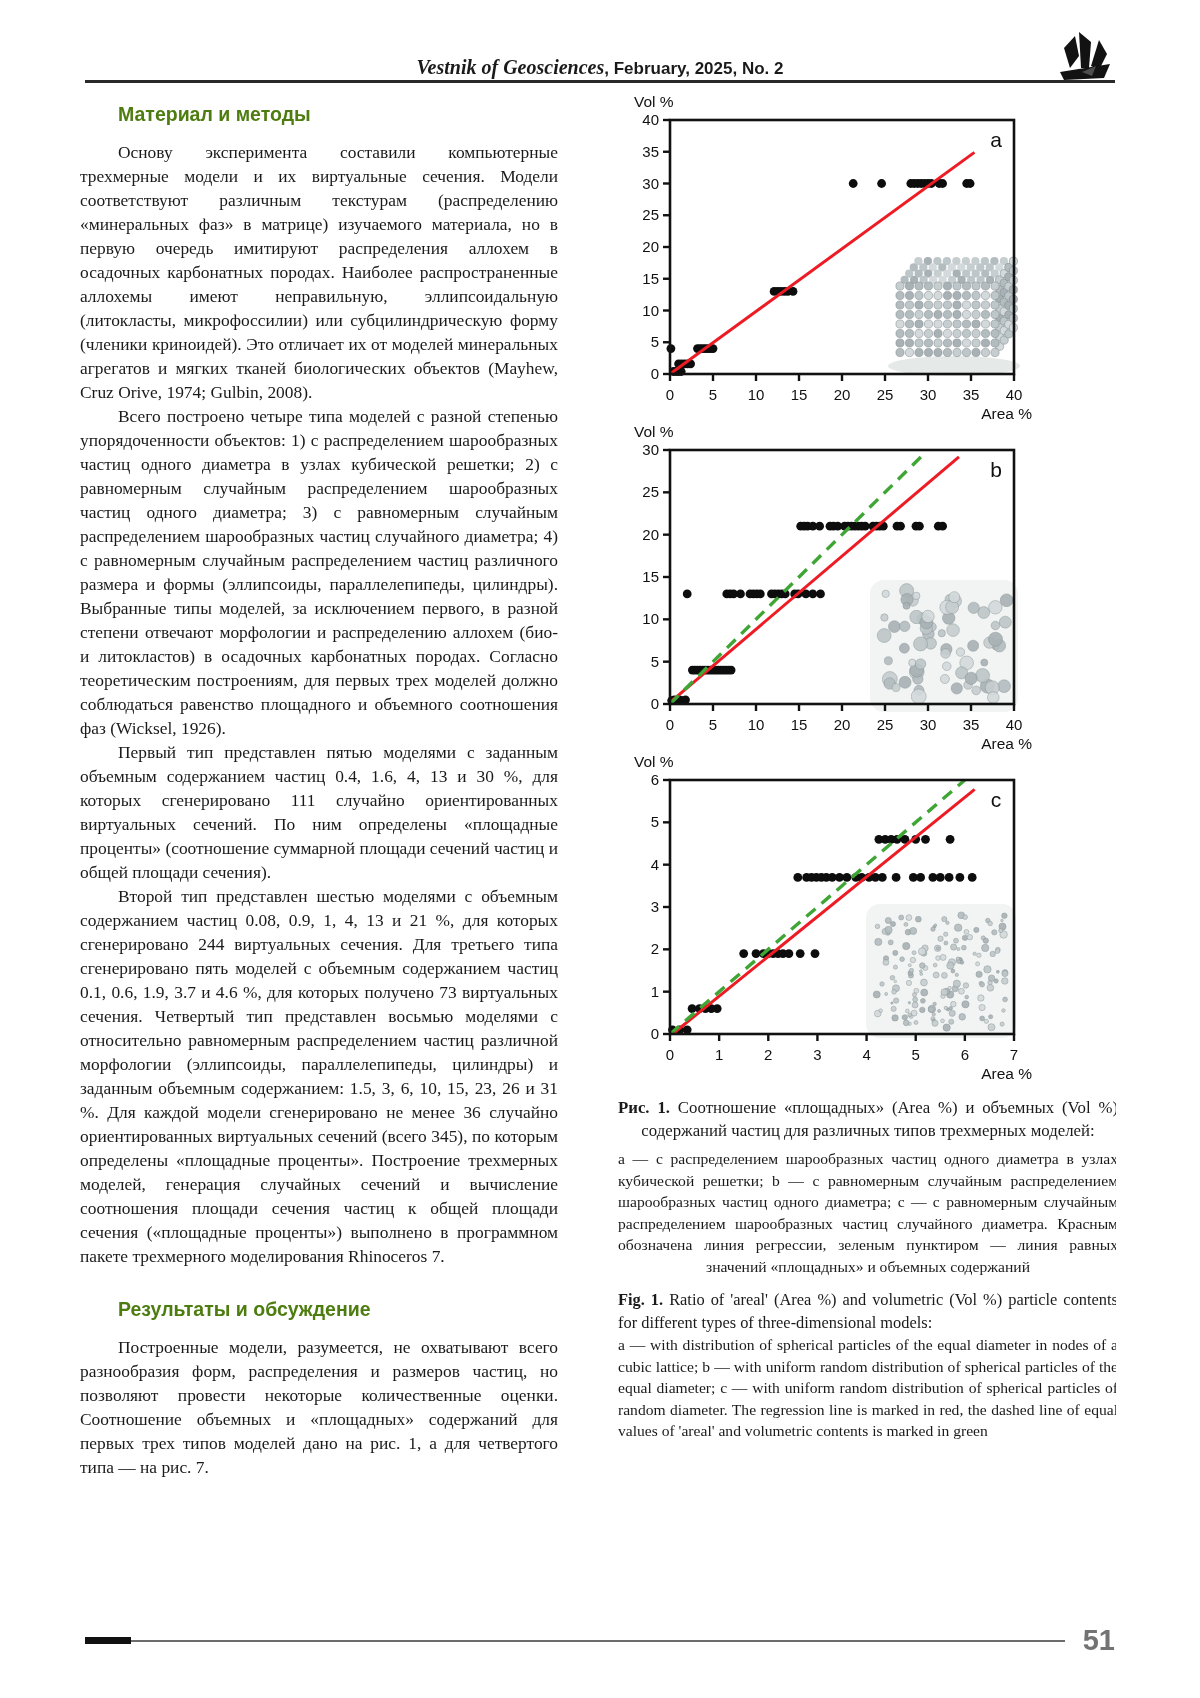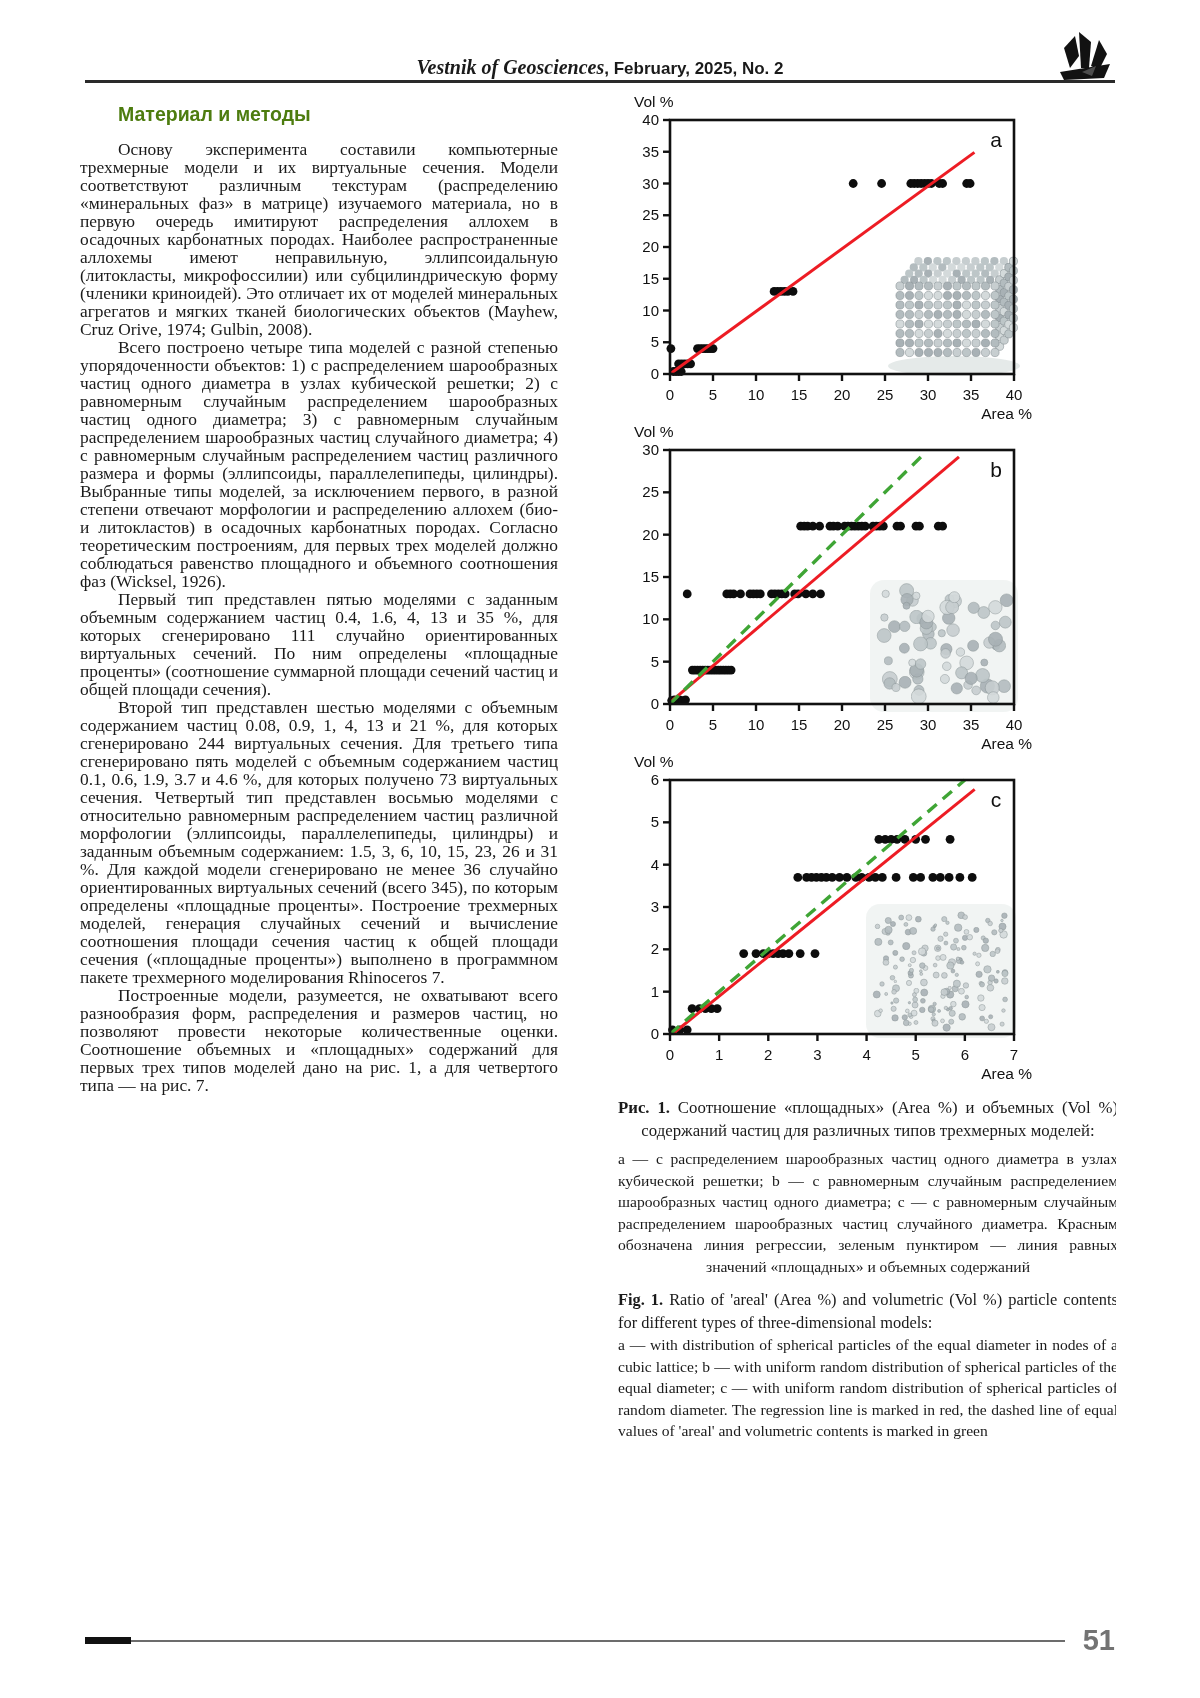--- a/index.html
+++ b/index.html
@@ -10,21 +10,21 @@
   .hdr-journal{font-family:"Liberation Serif", serif;font-style:italic;font-weight:bold;font-size:20px;}
   .hdr-issue{font-family:"Liberation Sans", sans-serif;font-weight:bold;font-size:17px;}
   .hdr-rule{position:absolute;top:80px;left:85px;width:1030px;height:3px;background:#2a2a2a;}
   .hdr-logo{position:absolute;top:28px;left:1052px;width:62px;height:52px;}
   
   .col-left{position:absolute;left:80px;top:103px;width:478px;}
   .col-right{position:absolute;left:618px;top:92px;width:500px;}
   h2.sec{font-family:"Liberation Sans", sans-serif;font-weight:bold;font-size:19.5px;
          margin:0 0 14px 38px;color:#4d7c0f;}
   h2.sec2{margin-top:30px;}
-  .col-left p{margin:0;font-size:17.4px;line-height:18px;text-align:justify;
+  .col-left p{margin:0;font-size:17.4px;line-height:24px;text-align:justify;
               text-indent:38px;hyphens:auto;-webkit-hyphens:auto;}
   
   .chart{width:500px;height:328px;margin:0 0 2px 0;}
   
   .cap-ru-title{margin-top:16px;font-size:16.8px;line-height:23px;text-align:justify;text-align-last:center;}
   .cap-ru-desc{margin-top:6px;font-size:15.6px;line-height:21.5px;text-align:justify;text-align-last:center;}
   .cap-en-title{margin-top:12px;font-size:16.4px;line-height:22.5px;text-align:justify;}
   .cap-en-desc{font-size:15.6px;line-height:21.5px;text-align:justify;}
   .cap-lead{font-weight:bold;margin-top:24px;}
   
@@ -50,22 +50,23 @@
       <path d="M8 44 L58 36 L52 50 L12 52 Z"></path>
       <path d="M30 44 L44 38 L40 48 Z" fill="#fff" opacity="0.25"></path>
     </g>
   </svg>
   <div class="hdr-rule"></div>
 
   <div class="col-left">
     <h2 class="sec">Материал и методы</h2>
     <p>Основу эксперимента составили компьютерные трехмерные модели и их виртуальные сечения. Модели соответствуют различным текстурам (распределению «минеральных фаз» в матрице) изучаемого материала, но в первую очередь имитируют распределения аллохем в осадочных карбонатных породах. Наиболее распространенные аллохемы имеют неправильную, эллипсоидальную (литокласты, микрофоссилии) или субцилиндрическую форму (членики криноидей). Это отличает их от моделей минеральных агрегатов и мягких тканей биологических объектов (Mayhew, Cruz Orive, 1974; Gulbin, 2008).</p>
     <p>Всего построено четыре типа моделей с разной степенью упорядоченности объектов: 1) с распределением шарообразных частиц одного диаметра в узлах кубической решетки; 2) с равномерным случайным распределением шарообразных частиц одного диаметра; 3) с равномерным случайным распределением шарообразных частиц случайного диаметра; 4) с равномерным случайным распределением частиц различного размера и формы (эллипсоиды, параллелепипеды, цилиндры). Выбранные типы моделей, за исключением первого, в разной степени отвечают морфологии и распределению аллохем (био- и литокластов) в осадочных карбонатных породах. Согласно теоретическим построениям, для первых трех моделей должно соблюдаться равенство площадного и объемного соотношения фаз (Wicksel, 1926).</p>
-    <p>Первый тип представлен пятью моделями с заданным объемным содержанием частиц 0.4, 1.6, 4, 13 и 35 %, для которых сгенерировано 111 случайно ориентированных виртуальных сечений. По ним определены «площадные проценты» (соотношение суммарной площади сечений частиц и общей площади сечения).</p>
+    <p>Первый тип представлен пятью моделями с заданным объемным содержанием частиц 0.4, 1.6, 4, 13 и 30 %, для которых сгенерировано 111 случайно ориентированных виртуальных сечений. По ним определены «площадные проценты» (соотношение суммарной площади сечений частиц и общей площади сечения).</p>
     <p>Второй тип представлен шестью моделями с объемным содержанием частиц 0.08, 0.9, 1, 4, 13 и 21 %, для которых сгенерировано 244 виртуальных сечения. Для третьего типа сгенерировано пять моделей с объемным содержанием частиц 0.1, 0.6, 1.9, 3.7 и 4.6 %, для которых получено 73 виртуальных сечения. Четвертый тип представлен восьмью моделями с относительно равномерным распределением частиц различной морфологии (эллипсоиды, параллелепипеды, цилиндры) и заданным объемным содержанием: 1.5, 3, 6, 10, 15, 23, 26 и 31 %. Для каждой модели сгенерировано не менее 36 случайно ориентированных виртуальных сечений (всего 345), по которым определены «площадные проценты». Построение трехмерных моделей, генерация случайных сечений и вычисление соотношения площади сечения частиц к общей площади сечения («площадные проценты») выполнено в программном пакете трехмерного моделирования Rhinoceros 7.</p>
+    <h2 class="sec sec2">Результаты и обсуждение</h2>
     <p>Построенные модели, разумеется, не охватывают всего разнообразия форм, распределения и размеров частиц, но позволяют провести некоторые количественные оценки. Соотношение объемных и «площадных» содержаний для первых трех типов моделей дано на рис. 1, а для четвертого типа — на рис. 7.</p>
   </div>
 
   <div class="col-right">
     <div class="chart"><svg width="500" height="328" viewBox="0 0 500 328">
           <g>
             <ellipse cx="336" cy="274" rx="66" ry="10" fill="#dfe5e3" opacity="0.8"></ellipse>
             <circle cx="300.4" cy="169.2" r="4.1" fill="#c7ced0" stroke="#7a8488" stroke-width="0"></circle>
             <circle cx="309.9" cy="169.2" r="4.1" fill="#a8b1b5" stroke="#7a8488" stroke-width="0"></circle>
             <circle cx="319.4" cy="169.2" r="4.1" fill="#bdc6c8" stroke="#7a8488" stroke-width="0"></circle>

